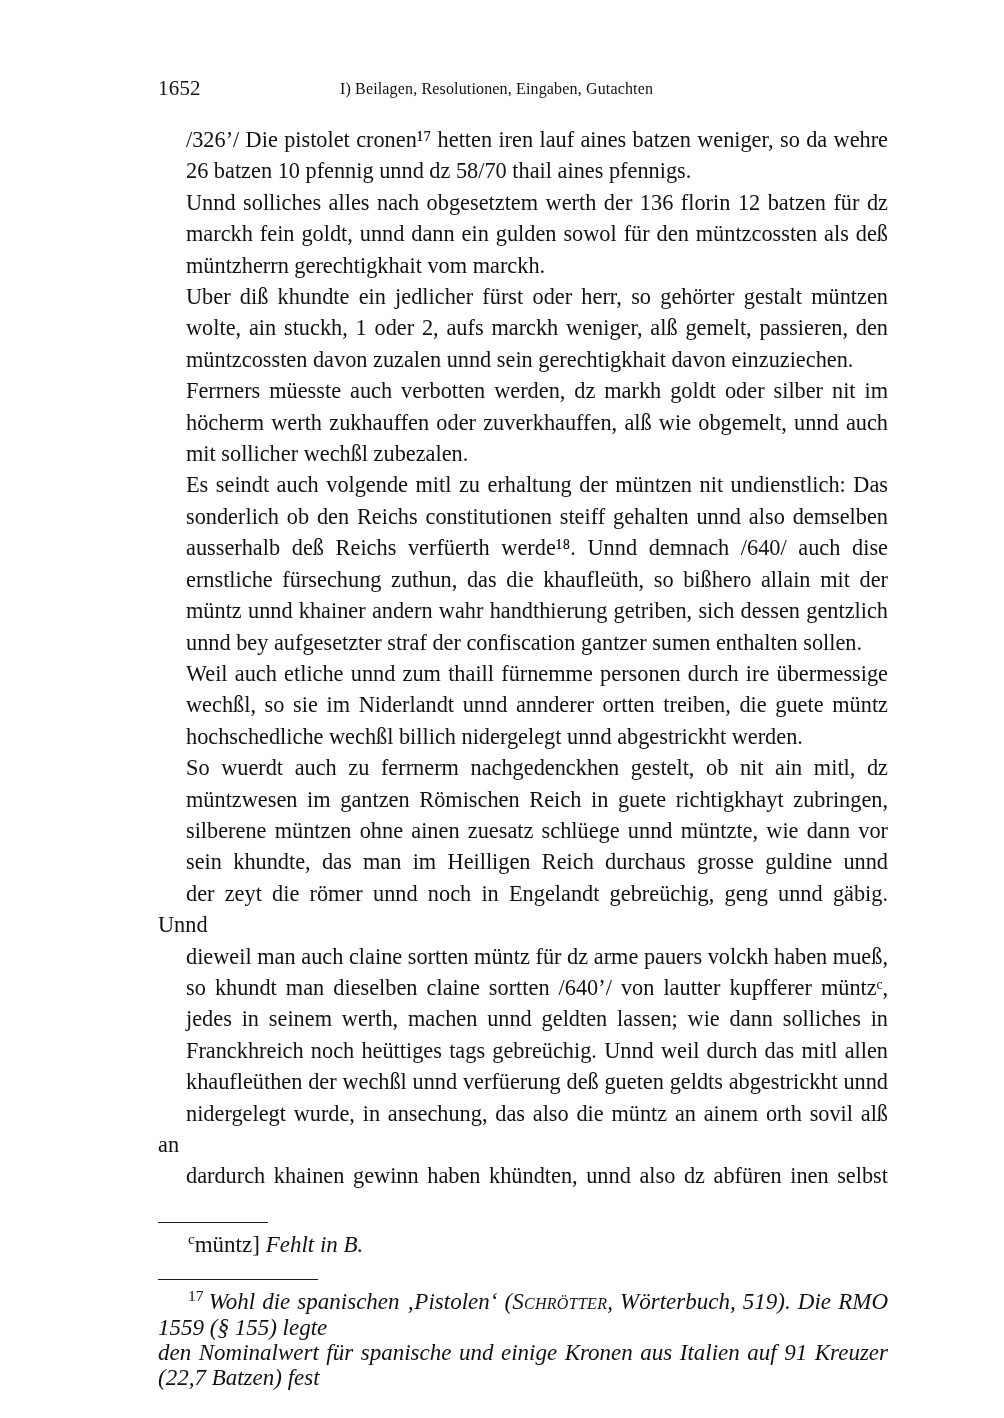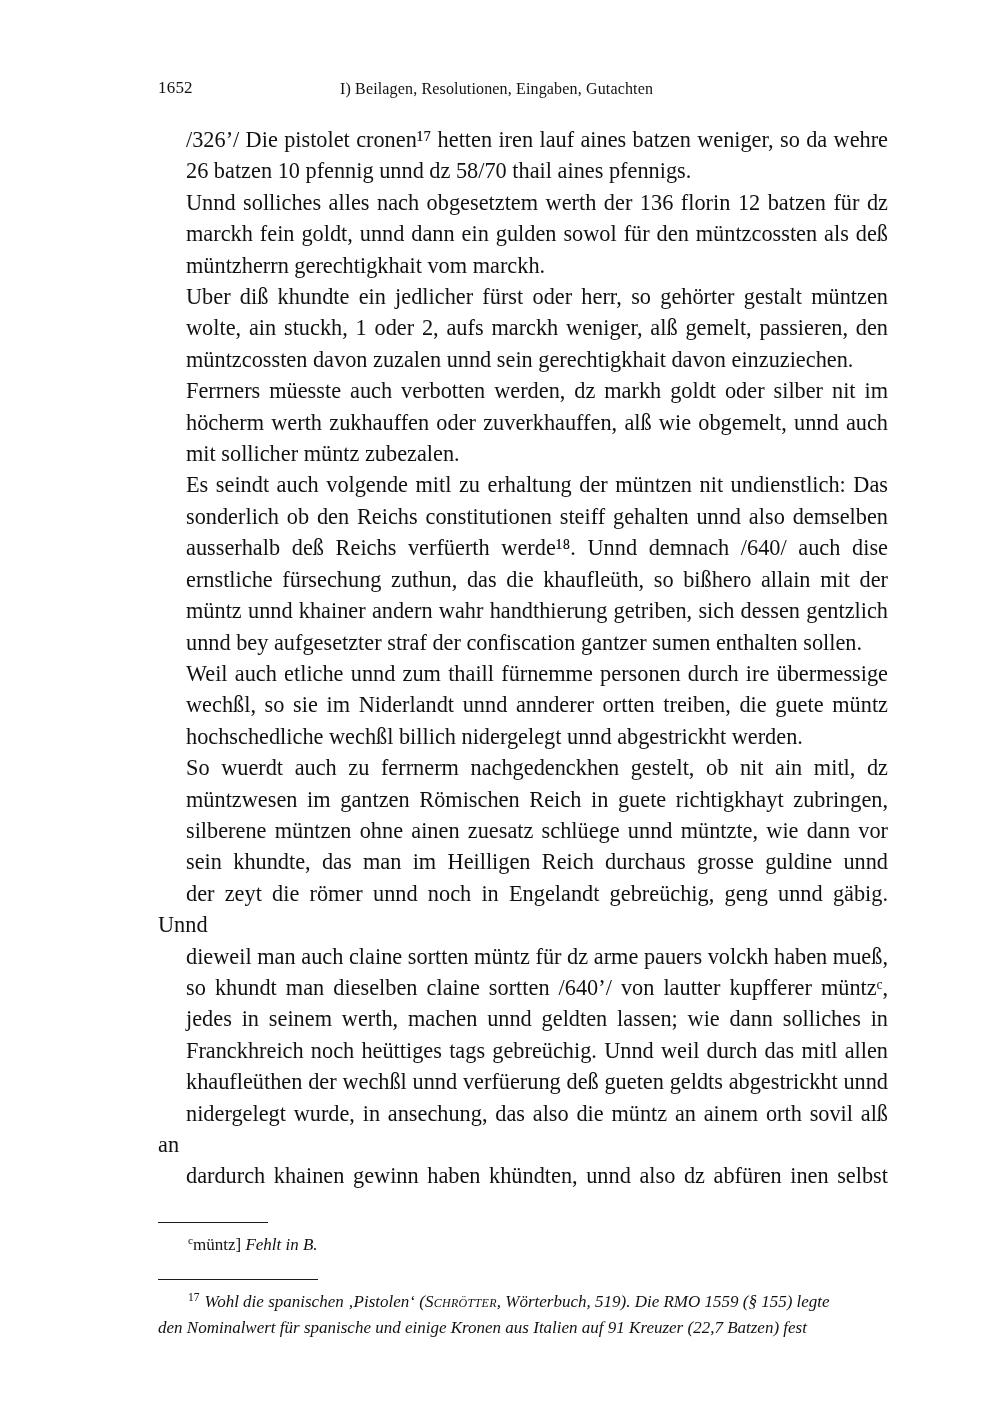--- a/index.html
+++ b/index.html
@@ -31,21 +31,21 @@
   
   .runninghead {
     position: relative;
     height: 34px;
     margin-bottom: 16px;
   }
   .folio {
     position: absolute;
     left: 0;
     top: 0;
-    font-size: 17px;
+    font-size: 21px;
     letter-spacing: 0.2px;
     line-height: 28px;
   }
   .head-title {
     position: absolute;
     left: 182px;
     top: 2px;
     font-size: 16px;
     line-height: 26px;
     letter-spacing: 0.15px;
@@ -87,21 +87,21 @@
   .fn-rule {
     width: 110px;
     height: 0;
     border-top: 1.3px solid #1a1a1a;
     margin: 0 0 9px 0;
   }
   .fn-rule.long {
     width: 160px;
   }
   .apparatus-block {
-    font-size: 17px;
+    font-size: 23px;
     line-height: 25.4px;
     text-align: justify;
   }
   .apparatus-block .note {
     margin: 0;
     text-indent: 30px;
   }
   .note-marker {
     font-size: 0.66em;
     vertical-align: 0.5em;
@@ -156,21 +156,21 @@
 
       <p>
         <span class="ln indent stretch">Uber diß khundte ein jedlicher fürst oder herr, so gehörter gestalt müntzen</span>
         <span class="ln stretch">wolte, ain stuckh, 1 oder 2, aufs marckh weniger, alß gemelt, passieren, den</span>
         <span class="ln flush">müntzcossten davon zuzalen unnd sein gerechtigkhait davon einzuziechen.</span>
       </p>
 
       <p>
         <span class="ln indent stretch">Ferrners müesste auch verbotten werden, dz markh goldt oder silber nit im</span>
         <span class="ln stretch">höcherm werth zukhauffen oder zuverkhauffen, alß wie obgemelt, unnd auch</span>
-        <span class="ln flush">mit sollicher müntz zubezalen.</span>
+        <span class="ln flush">mit sollicher wechßl zubezalen.</span>
       </p>
 
       <p>
         <span class="ln indent stretch">Es seindt auch volgende mitl zu erhaltung der müntzen nit undienstlich: Das</span>
         <span class="ln stretch">sonderlich ob den Reichs constitutionen steiff gehalten unnd also demselben</span>
         <span class="ln stretch">ausserhalb deß Reichs verfüerth werde¹⁸. Unnd demnach /640/ auch dise</span>
         <span class="ln stretch">ernstliche fürsechung zuthun, das die khaufleüth, so bißhero allain mit der</span>
         <span class="ln stretch">müntz unnd khainer andern wahr handthierung getriben, sich dessen gentzlich</span>
         <span class="ln flush">unnd bey aufgesetzter straf der confiscation gantzer sumen enthalten sollen.</span>
       </p>

